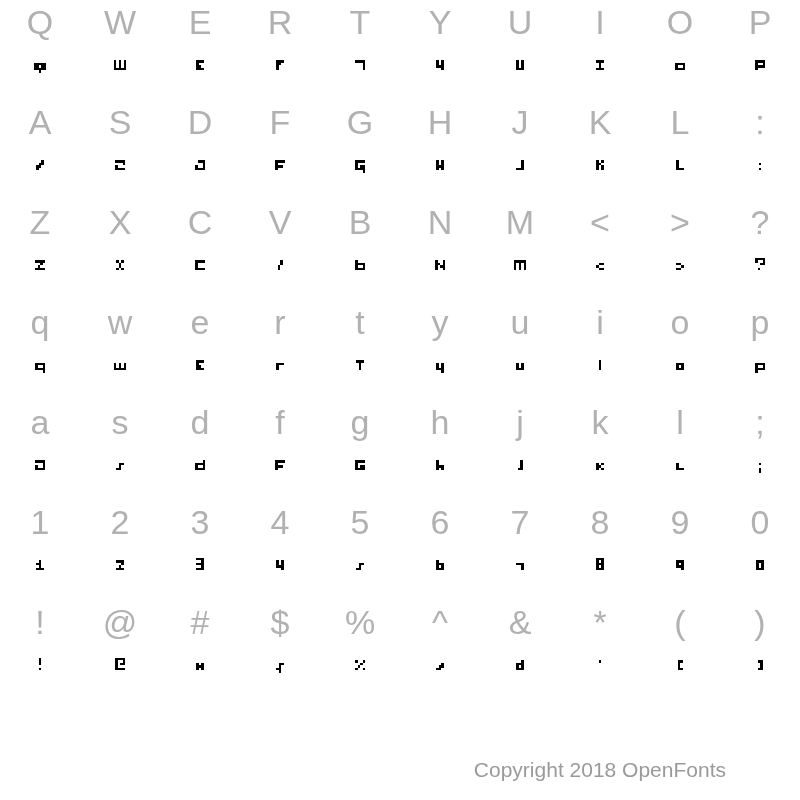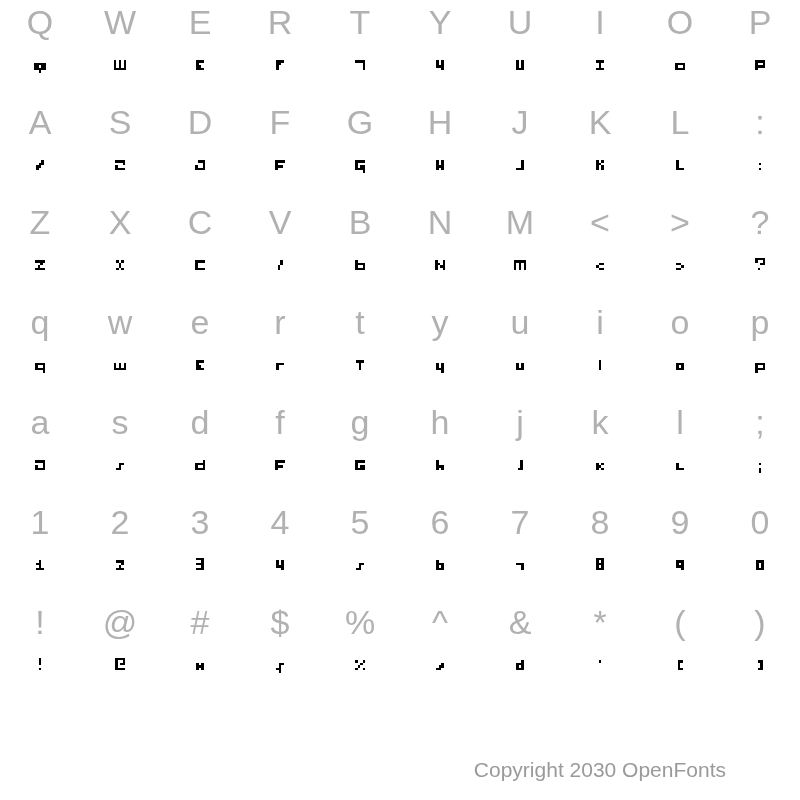--- a/index.html
+++ b/index.html
@@ -1279,14 +1279,14 @@
             <div class="px" style="height: 2.5px;"></div>
             <div class="px on" style="height: 2.5px;"></div>
             <div class="px" style="height: 2.5px;"></div>
             <div class="px on" style="height: 2.5px;"></div>
             <div class="px on" style="height: 2.5px;"></div>
             <div class="px on" style="height: 2.5px;"></div>
           </div>
         </div>
       </div>
     </div>
-  <div class="footer">Copyright 2030 OpenFonts</div>
+  <div class="footer">Copyright 2018 OpenFonts</div>
 </div>
 
 </body></html>

